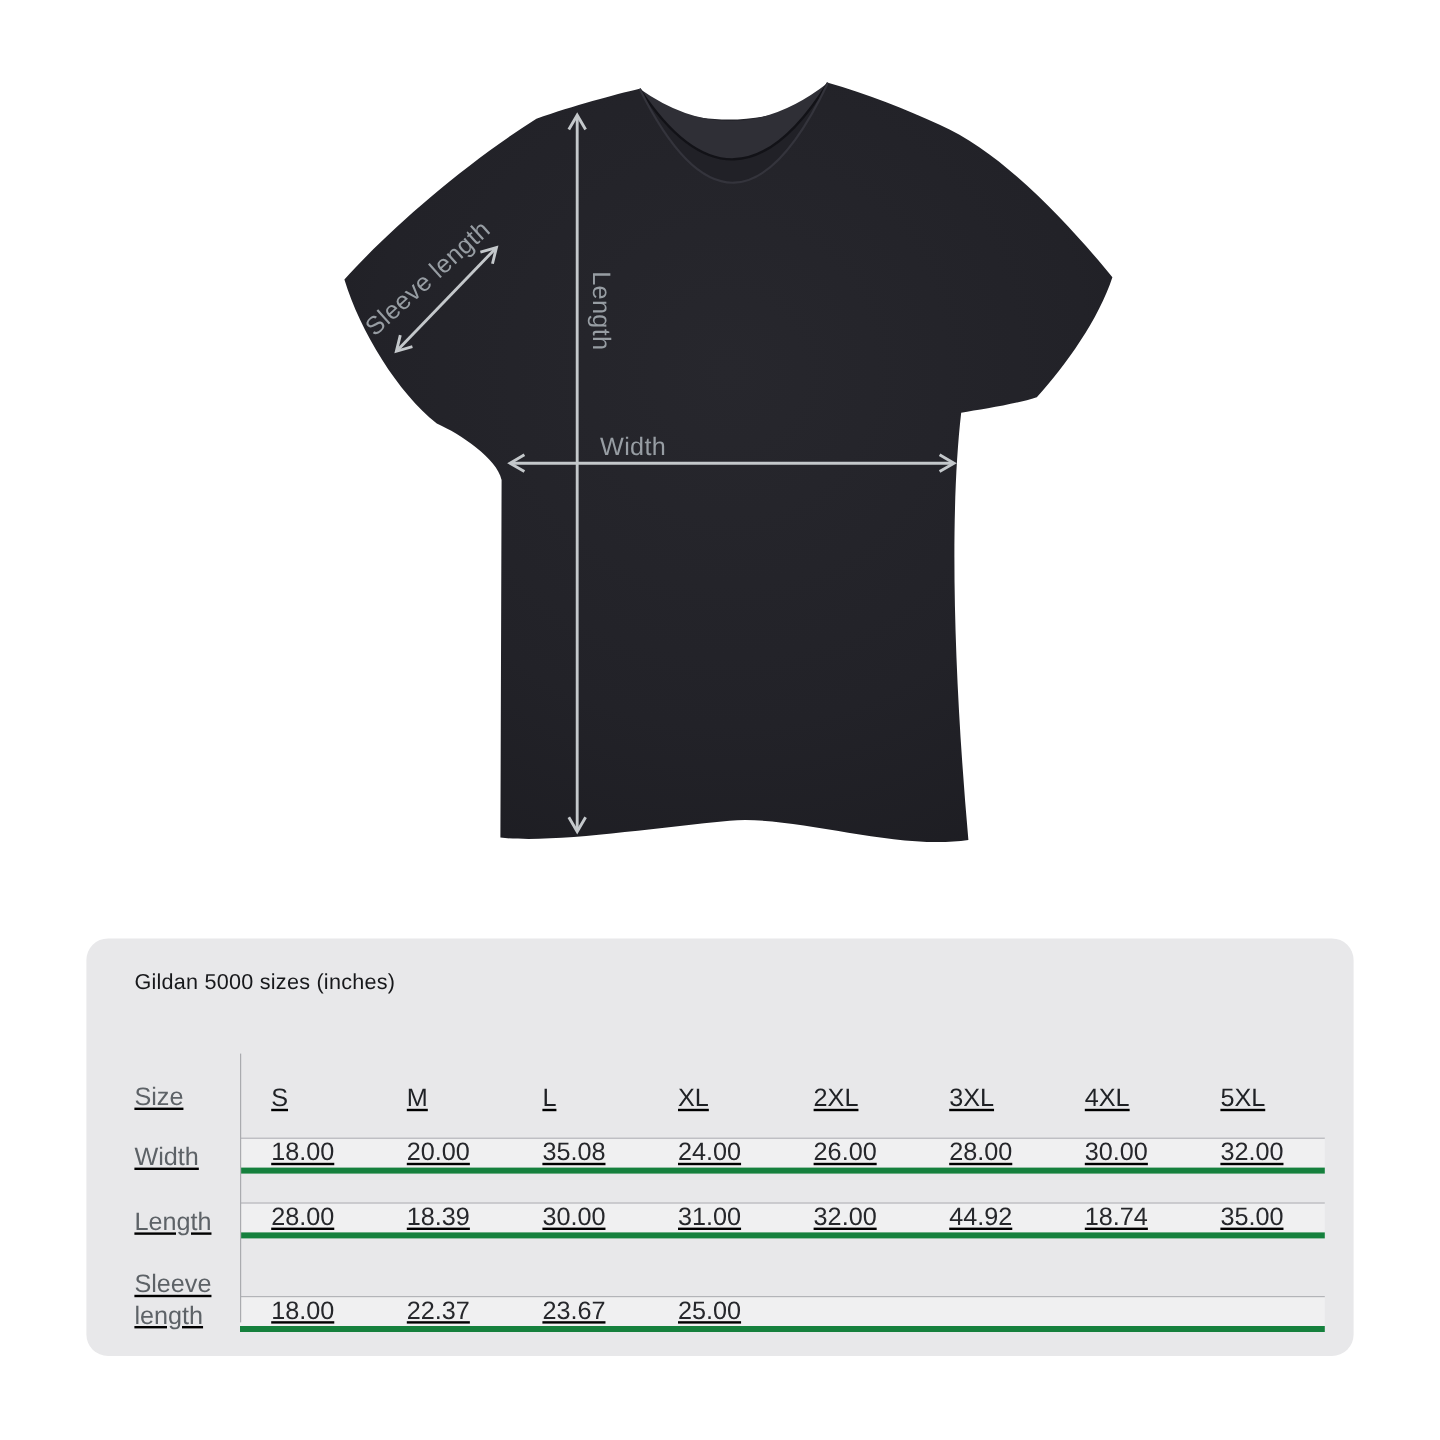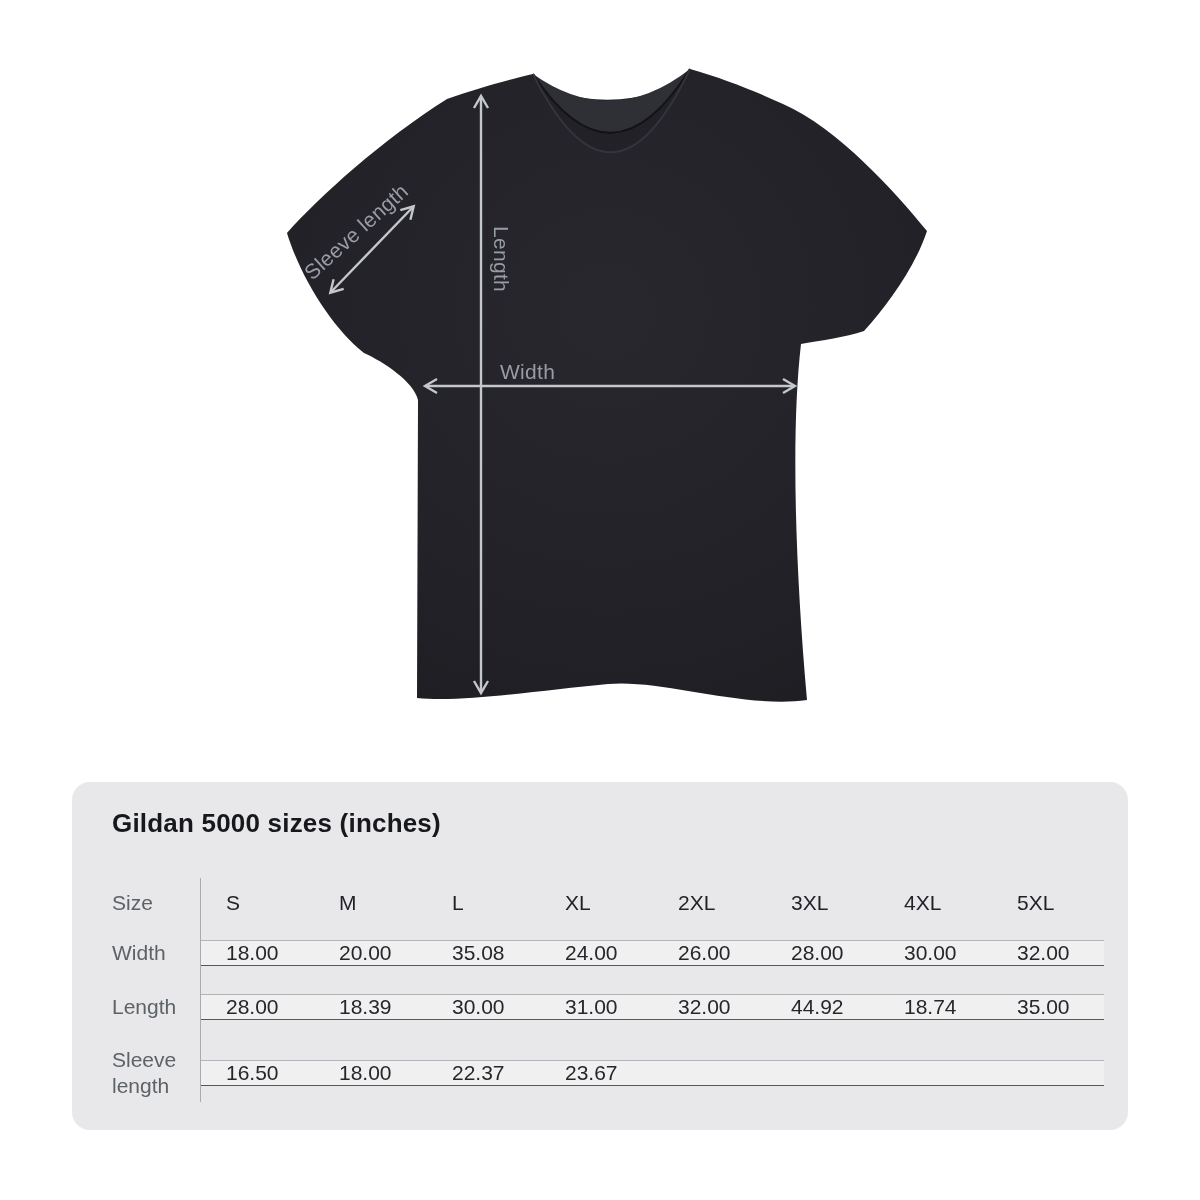--- a/index.html
+++ b/index.html
@@ -16,41 +16,41 @@
   .meas-line{stroke:#c4c8cb;stroke-width:2.4;fill:none;}
   .meas-label{fill:#979da3;font-size:21px;font-family:"Liberation Sans","DejaVu Sans",sans-serif;letter-spacing:0.3px;}
 
   
   .panel{
     position:absolute;left:72px;top:782px;width:1056px;height:348px;
     background:#e8e8ea;border-radius:18px;box-sizing:border-box;
   }
   .panel-title{
     position:absolute;left:40px;top:26px;
-    font-size:26px;font-weight:bold;color:#17181b;letter-spacing:0.2px;
+    font-size:18px;font-weight:normal;color:#17181b;letter-spacing:0.2px;
   }
   .table{position:absolute;left:40px;top:96px;width:992px;}
   .vline{position:absolute;left:88px;top:0;width:1px;height:224px;background:#aaabaf;}
-  .trow{display:flex;align-items:center;}
+  .trow{display:flex;align-items:flex-end;text-decoration:underline;}
   .trow.thead{height:50px;}
   .trow.row-h{height:50px;margin-top:0;}
   .trow.row-gap{margin-top:4px;}
   .trow.row-sleeve{height:74px;}
   .tlabel{
     flex:0 0 88px;width:88px;display:flex;align-items:center;
     font-size:21px;color:#5d6267;line-height:1.25;
   }
   .tcells{
     flex:1;display:grid;grid-template-columns:repeat(8,1fr);
     box-sizing:border-box;
   }
   .tcells.band{
     background:rgba(255,255,255,0.35);
     border-top:1px solid #b3b4b8;
-    border-bottom:1px solid #15803d;
+    border-bottom:5px solid #15803d;
   }
   .tcell{
     display:flex;align-items:center;padding-left:26px;
     font-size:21px;color:#26272b;white-space:nowrap;
   }
   .tcell.th{font-weight:500;color:#1f2125;}
 </style>
 </head>
 <body>
 
@@ -151,23 +151,23 @@
           <div class="tcell">32.00</div>
           <div class="tcell">44.92</div>
           <div class="tcell">18.74</div>
           <div class="tcell">35.00</div>
         </div>
       </div>
 
       <div class="trow row-sleeve row-gap">
         <div class="tlabel">Sleeve length</div>
         <div class="tcells band">
-          <div class="tcell">16.50</div>
           <div class="tcell">18.00</div>
           <div class="tcell">22.37</div>
           <div class="tcell">23.67</div>
+          <div class="tcell">25.00</div>
         </div>
       </div>
 
     </div>
   </div>
 
 </div>
 
 </body></html>

